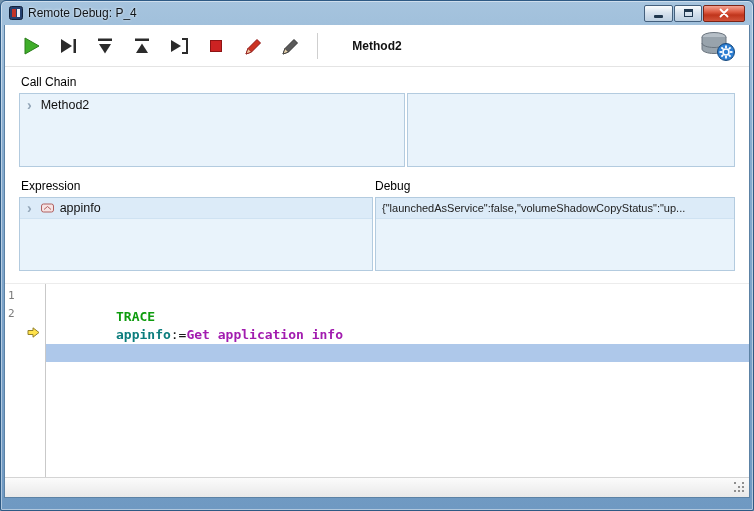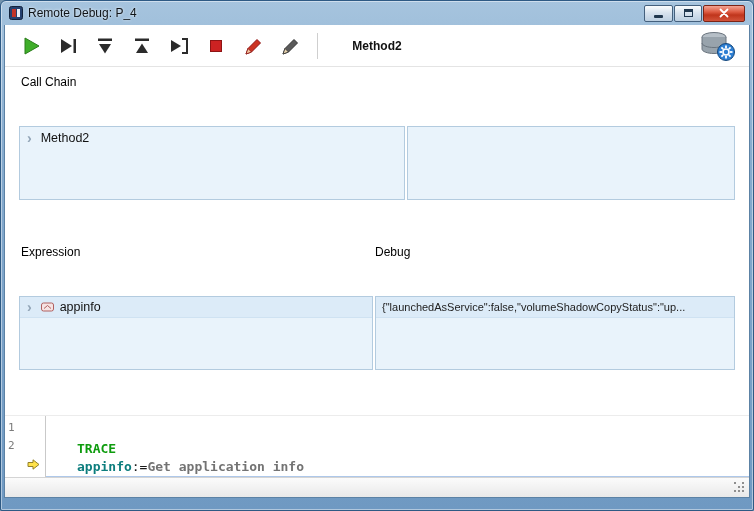--- a/index.html
+++ b/index.html
@@ -38,21 +38,21 @@
     background:#ffffff;border-bottom:1px solid #e4e4e4;position:relative;flex:0 0 auto;}
   .tool-btn{width:28px;height:28px;display:flex;align-items:center;justify-content:center;
     border-radius:3px;cursor:default;}
   .tool-sep{width:1px;height:26px;background:#cfcfcf;margin:0 4px;}
   .method-label{position:absolute;left:0;right:0;text-align:center;font-size:12px;
     font-weight:bold;color:#111;pointer-events:none;}
   .db-btn{margin-left:auto;width:40px;height:32px;display:flex;align-items:center;
     justify-content:center;z-index:2;}
 
   
-  .content{flex:1;display:flex;flex-direction:column;padding:8px 14px 0 14px;overflow:hidden;gap:33px;}
+  .content{flex:1;display:flex;flex-direction:column;padding:8px 14px 0 14px;overflow:hidden;}
   .section-label{font-size:12px;color:#000;margin:0 0 4px 2px;}
 
   .callchain{display:flex;height:74px;flex:0 0 auto;}
   .pane{background:#e9f3fb;border:1px solid #b3cbdf;overflow:hidden;}
   .cc-left{flex:0 0 386px;margin-right:2px;}
   .cc-right{flex:1;}
   .cc-row{height:22px;display:flex;align-items:center;padding-left:7px;font-size:12.5px;color:#111;}
   .disclosure{color:#93a6b8;font-size:14px;font-weight:bold;margin-right:9px;line-height:1;}
 
   .watch-headers{display:flex;margin:12px 0 4px 2px;flex:0 0 auto;align-items:flex-end;}
@@ -70,21 +70,21 @@
 
   
   .editor{flex:1;margin-top:12px;position:relative;background:#fff;
     border-top:1px solid #ececec;font-family:"DejaVu Sans Mono", monospace;
     font-size:13px;overflow:hidden;padding-top:3px;
     margin-left:-14px;margin-right:-14px;}
   .gutter-line{position:absolute;left:40px;top:0;bottom:0;width:1px;background:#c9c9c9;}
   .ed-row{display:flex;height:18px;line-height:18px;align-items:center;}
   .ln{width:16px;padding-left:3px;font-size:11px;color:#7b7b7b;flex:0 0 auto;}
   .mark{width:24px;height:18px;flex:0 0 auto;display:flex;align-items:center;justify-content:center;}
-  .code{flex:1;padding-left:32px;white-space:pre;height:18px;margin-top:41px;}
+  .code{flex:1;padding-left:71px;white-space:pre;height:18px;margin-top:41px;}
   .ed-row.current .code{background:#aec8ea;}
 
   
   .statusbar{height:20px;flex:0 0 auto;background:linear-gradient(#fbfbfb,#e9e9e9);
     border-top:1px solid #d4d4d4;position:relative;}
   .grip{position:absolute;right:4px;bottom:4px;width:11px;height:11px;}
   .grip::before{content:"";position:absolute;left:0;top:0;width:2px;height:2px;background:#8f8f8f;
     box-shadow:8px 0 #8f8f8f, 8px 4px #8f8f8f, 8px 8px #8f8f8f, 4px 4px #8f8f8f, 4px 8px #8f8f8f, 0 8px #8f8f8f;}
   .grip::before{left:0;top:0;}
 </style>
@@ -228,21 +228,21 @@
         <div class="gutter-line"></div>
         <div>
             <div class="ed-row">
               <span class="ln">1</span>
               <span class="mark"></span>
               <span class="code"><span style="color: rgb(14, 156, 14); font-weight: bold;">TRACE</span></span>
             </div>
             <div class="ed-row">
               <span class="ln">2</span>
               <span class="mark"></span>
-              <span class="code"><span style="color: rgb(12, 125, 125); font-weight: bold;">appinfo</span><span style="color: rgb(26, 26, 26);">:=</span><span style="color: #737373; font-weight: bold; text-align: center;">Get application info</span></span>
+              <span class="code"><span style="color: rgb(12, 125, 125); font-weight: bold;">appinfo</span><span style="color: rgb(26, 26, 26);">:=</span><span style="color: #a21caf; font-weight: bold; text-align: center;">Get application info</span></span>
             </div>
             <div class="ed-row current">
               <span class="ln"></span>
               <span class="mark">
                 <svg width="13" height="11" viewBox="0 0 13 11">
                   <path d="M1 3.5 H6 V0.8 L12 5.5 L6 10.2 V7.5 H1 Z" fill="#ffe24a" stroke="#93802a"></path>
                 </svg>
               </span>
               <span class="code"></span>
             </div>

